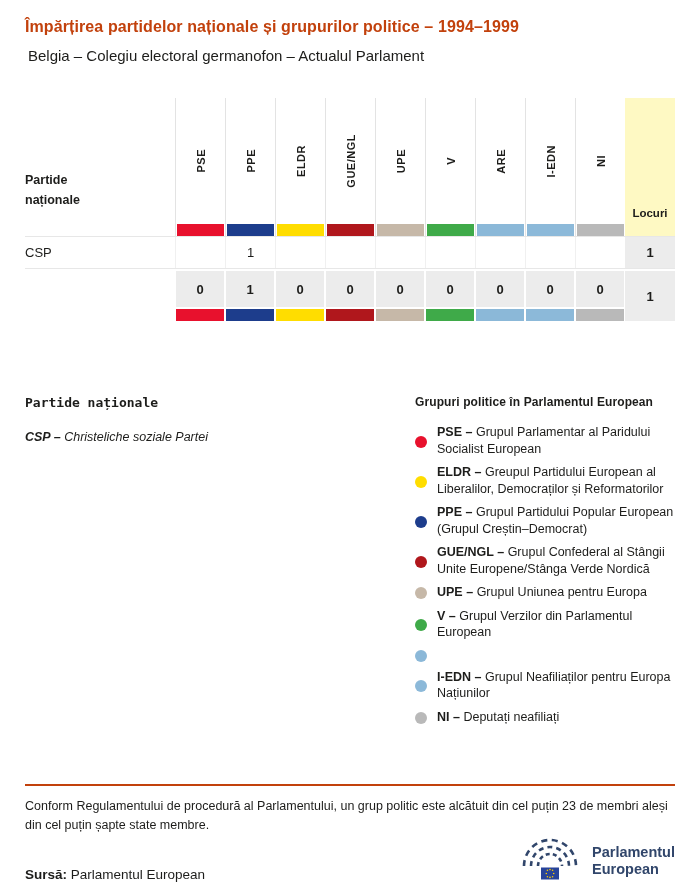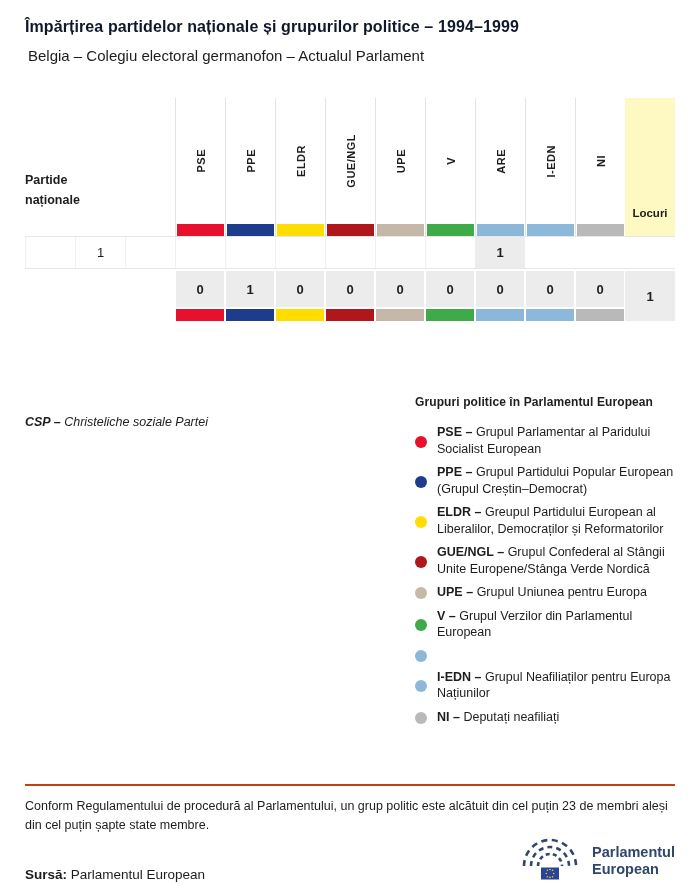--- a/index.html
+++ b/index.html
@@ -1,20 +1,20 @@
 <!DOCTYPE html>
 <html><head>
 <meta charset="utf-8">
 <style>
   * { box-sizing: border-box; margin: 0; padding: 0; }
   html, body { width: 700px; height: 885px; background: #ffffff; overflow: hidden; }
   body { font-family: "Liberation Sans", sans-serif; color: #1d1d1b; }
   .page { padding: 18px 25px 16px; height: 100%; display: flex; flex-direction: column; }
 
-  .title { font-size: 16px; font-weight: 700; letter-spacing: .1px; color: #0f172a; }
+  .title { font-size: 16px; font-weight: 700; letter-spacing: .1px; color: #c2410c; }
   .subtitle { font-size: 15px; font-weight: 400; margin-top: 11px; margin-left: 3px; }
 
   
   .seats-table { margin-top: 34px; width: 650px; }
   .trow { display: flex; }
   .cell-left { width: 150px; flex: none; }
 
   .header-row { height: 138px; }
   .left-head { display: flex; flex-direction: column; justify-content: flex-end; padding-bottom: 26px;
                font-weight: 700; font-size: 12.5px; line-height: 1.55; }
@@ -132,20 +132,21 @@
       <div class="gcell">
         <div class="vlabel">
             <span>NI</span>
           </div>
         <div class="hbar" style="background-color: rgb(185, 185, 185);"></div>
       </div>
       <div class="locuri-head">Locuri</div>
     </div>
 
     <div class="trow data-row">
+      <div class="cell-left party-name">CSP</div>
       <div class="dcell"></div>
       <div class="dcell">1</div>
       <div class="dcell"></div>
       <div class="dcell"></div>
       <div class="dcell"></div>
       <div class="dcell"></div>
       <div class="dcell"></div>
       <div class="dcell"></div>
       <div class="dcell"></div>
       <div class="locuri-cell">1</div>
@@ -188,40 +189,41 @@
       <div class="tcell">
         <div class="tnum">0</div>
         <div class="tbar" style="background-color: rgb(185, 185, 185);"></div>
       </div>
       <div class="locuri-total">1</div>
     </div>
   </div>
 
   <div class="legend">
     <div class="legend-left">
+      <h3>Partide naționale</h3>
       <div class="pitem">
         <strong>CSP –</strong>
         <span>Christeliche soziale Partei</span>
       </div>
     </div>
 
     <div class="legend-right">
       <h4>Grupuri politice în Parlamentul European</h4>
 
       <div class="gitem">
         <span class="dot" style="background-color: rgb(232, 17, 45);"></span>
         <span class="txt"><strong>PSE –</strong> <span>Grupul Parlamentar al Paridului Socialist European</span></span>
       </div>
       <div class="gitem">
+        <span class="dot" style="background-color: rgb(255, 221, 0);"></span>
+        <span class="txt"><strong>ELDR –</strong> <span>Greupul Partidului European al Liberalilor, Democraților și Reformatorilor</span></span>
+      </div>
+      <div class="gitem">
         <span class="dot" style="background-color: rgb(29, 61, 140);"></span>
         <span class="txt"><strong>PPE –</strong> <span>Grupul Partidului Popular European (Grupul Creștin–Democrat)</span></span>
-      </div>
-      <div class="gitem">
-        <span class="dot" style="background-color: rgb(255, 221, 0);"></span>
-        <span class="txt"><strong>ELDR –</strong> <span>Greupul Partidului European al Liberalilor, Democraților și Reformatorilor</span></span>
       </div>
       <div class="gitem">
         <span class="dot" style="background-color: rgb(176, 23, 28);"></span>
         <span class="txt"><strong>GUE/NGL –</strong> <span>Grupul Confederal al Stângii Unite Europene/Stânga Verde Nordică</span></span>
       </div>
       <div class="gitem">
         <span class="dot" style="background-color: rgb(198, 184, 168);"></span>
         <span class="txt"><strong>UPE –</strong> <span>Grupul Uniunea pentru Europa</span></span>
       </div>
       <div class="gitem">

